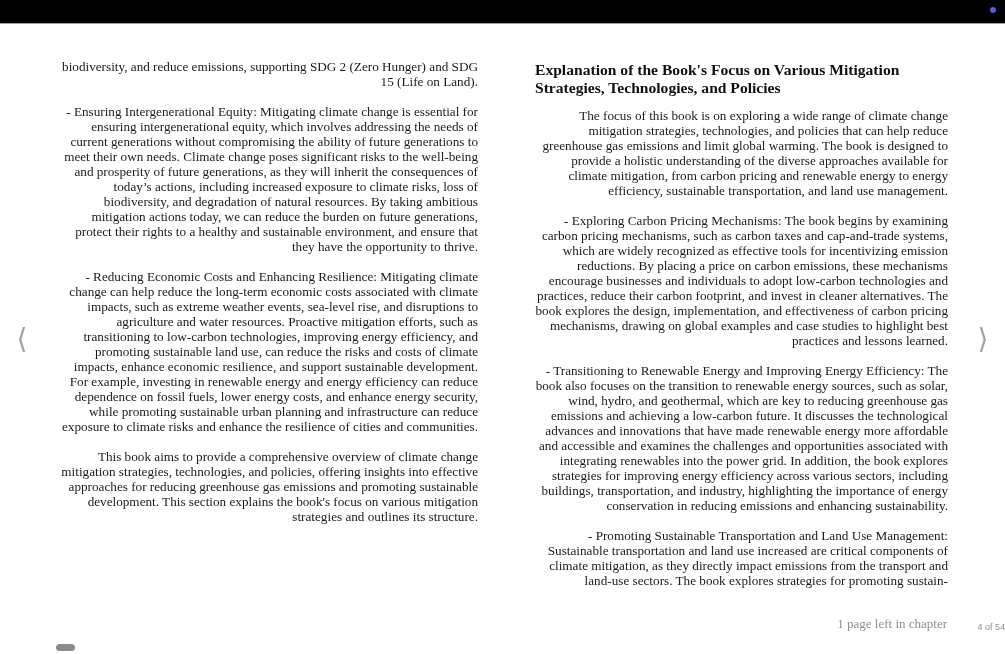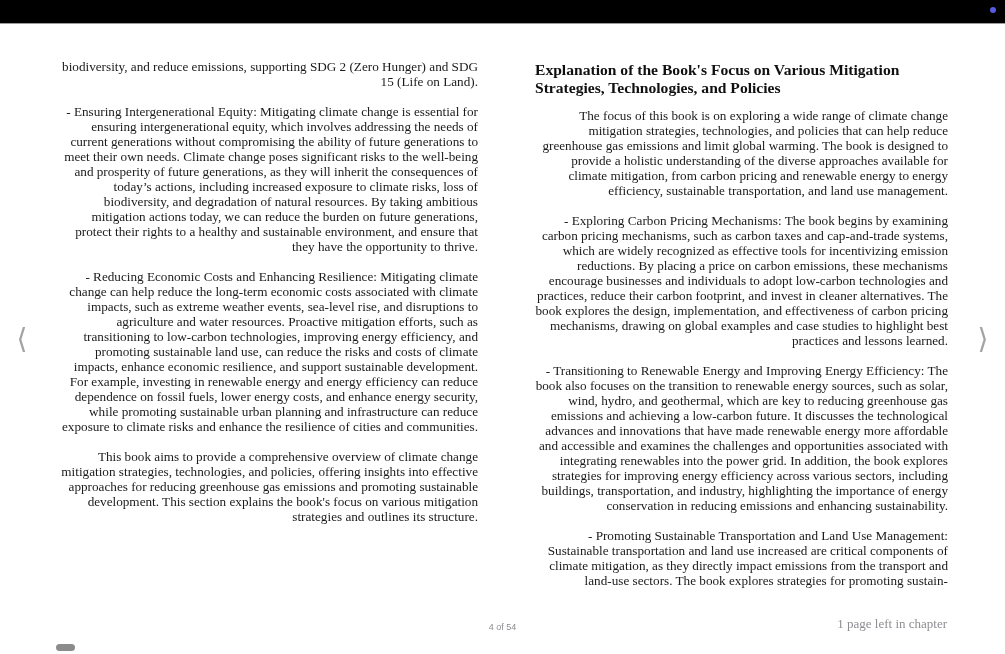--- a/index.html
+++ b/index.html
@@ -16,21 +16,21 @@
   .page p{margin:0 0 15px;font-size:13.2px;line-height:15px;text-align:right;}
   .page h2{margin:7px 0 12px;font-size:15.6px;line-height:17.5px;font-weight:700;color:#101010;}
   .page h2:first-child{margin-top:2px;}
   
   .nav{position:absolute;top:318px;width:36px;height:42px;background:transparent;border:0;padding:0;
        color:#a3a3a3;font-size:28px;line-height:42px;text-align:center;
        font-family:"DejaVu Sans",sans-serif;cursor:pointer;}
   .nav.prev{left:4px;}
   .nav.next{right:4px;}
   
-  .footer-center{position:absolute;bottom:22px;left:0;width:100%;text-align:center;
+  .footer-center{position:absolute;bottom:22px;left:0;width:100%;text-align:right;
                  font-family:"Liberation Sans","DejaVu Sans",sans-serif;font-size:9px;color:#8e8e93;}
   .footer-right{position:absolute;bottom:22px;right:58px;
                 font-family:Liberation Serif, serif;font-size:13px;color:#8e8e93;}
   
   .drag-pill{position:absolute;left:56px;bottom:3px;width:19px;height:7px;border-radius:3.5px;background:#8b8b8b;}
 </style>
 </head>
 <body>
 
 <div class="screen">

